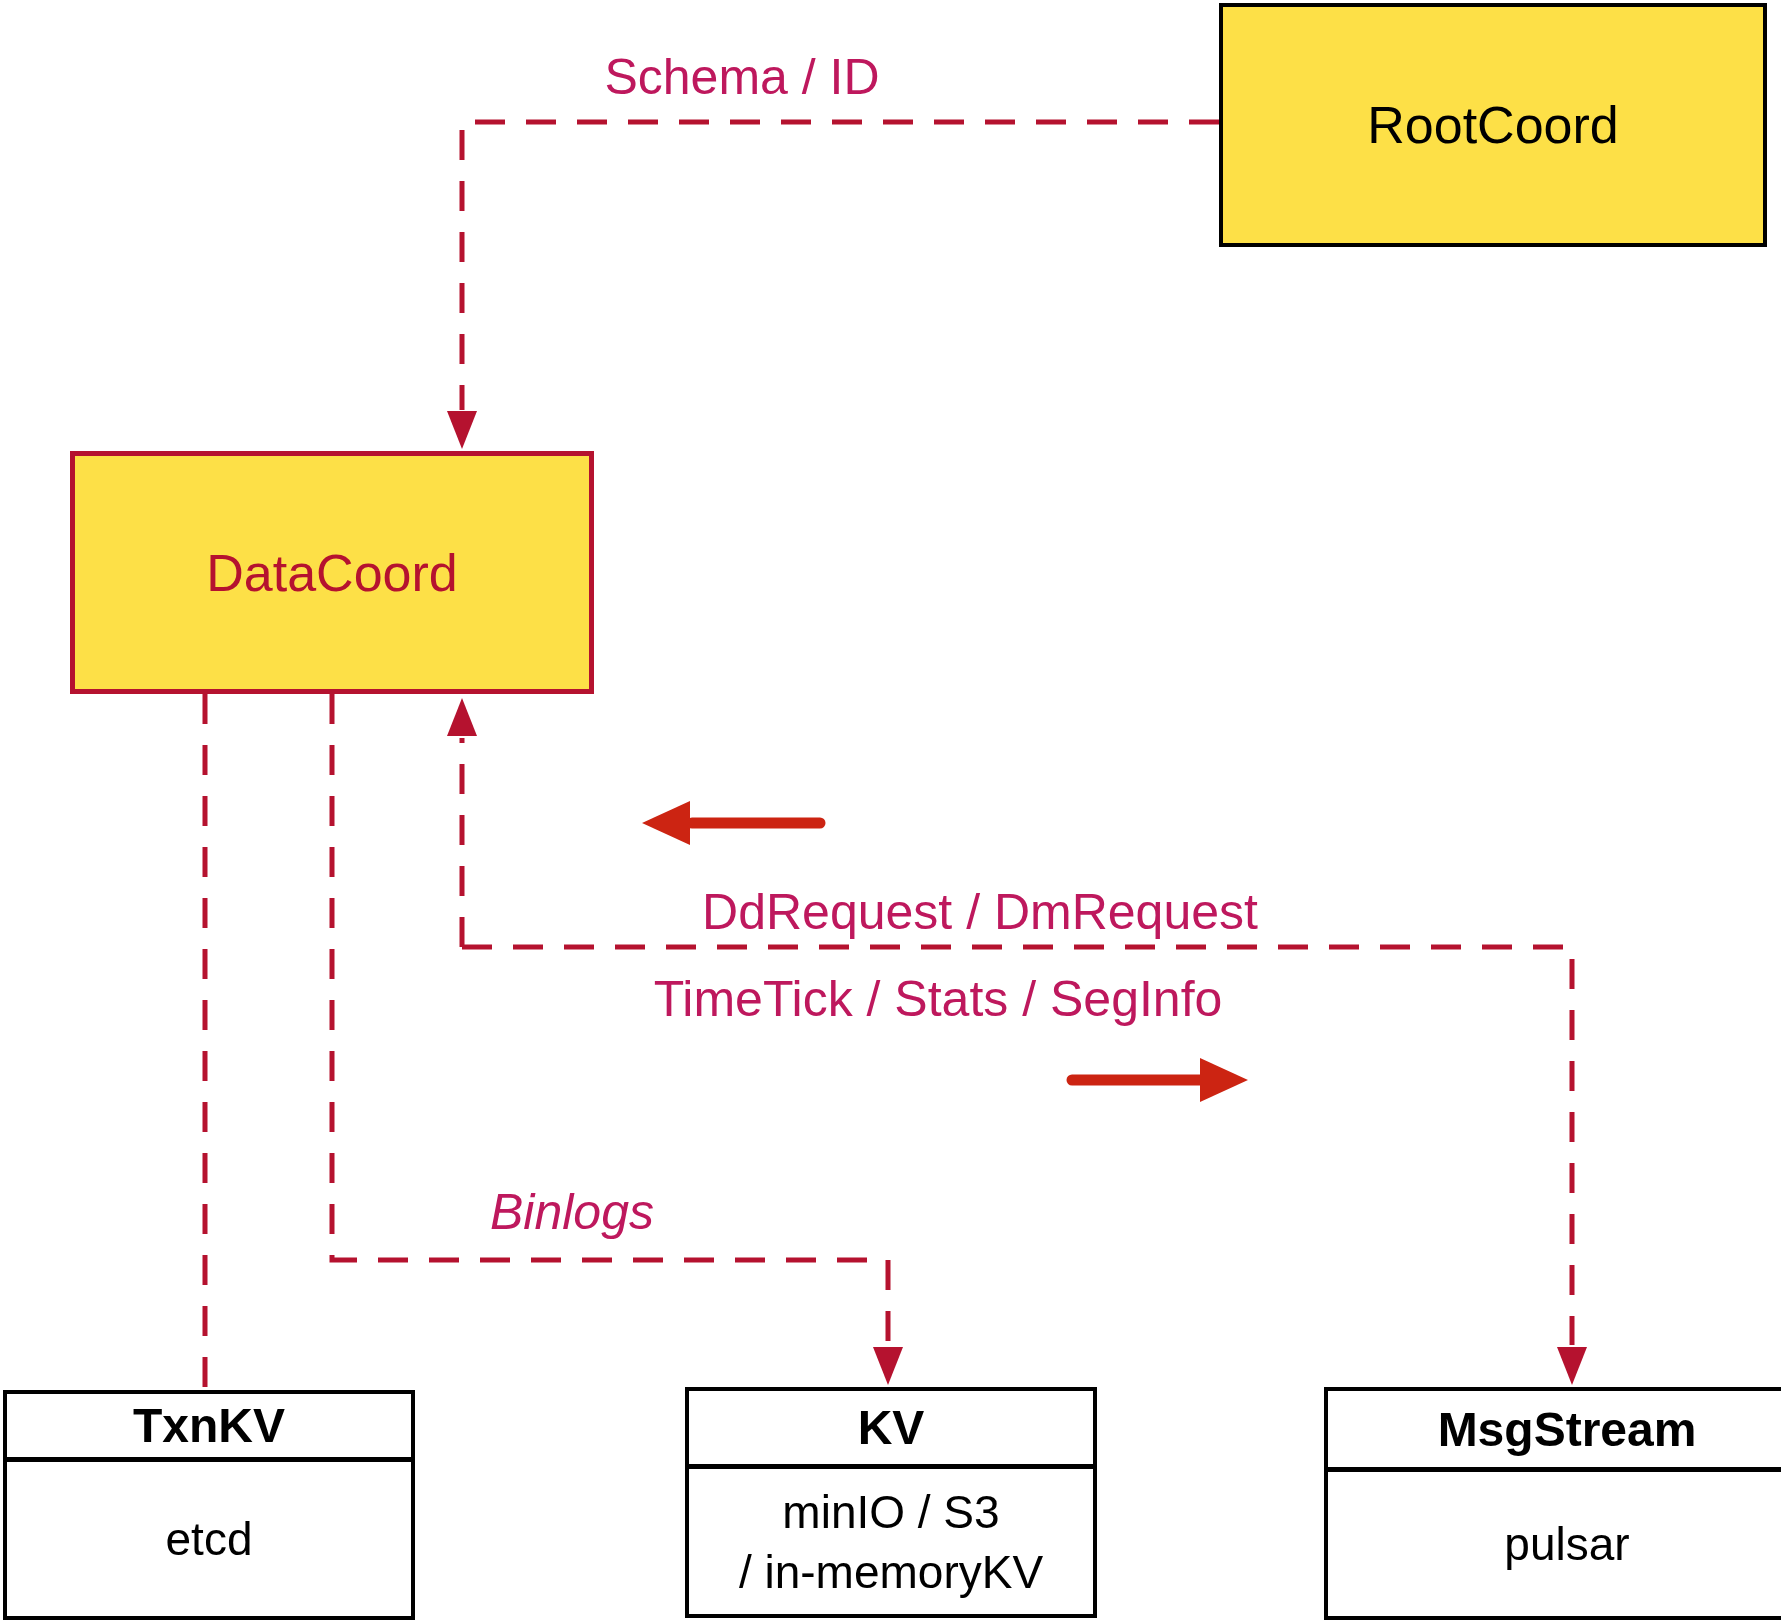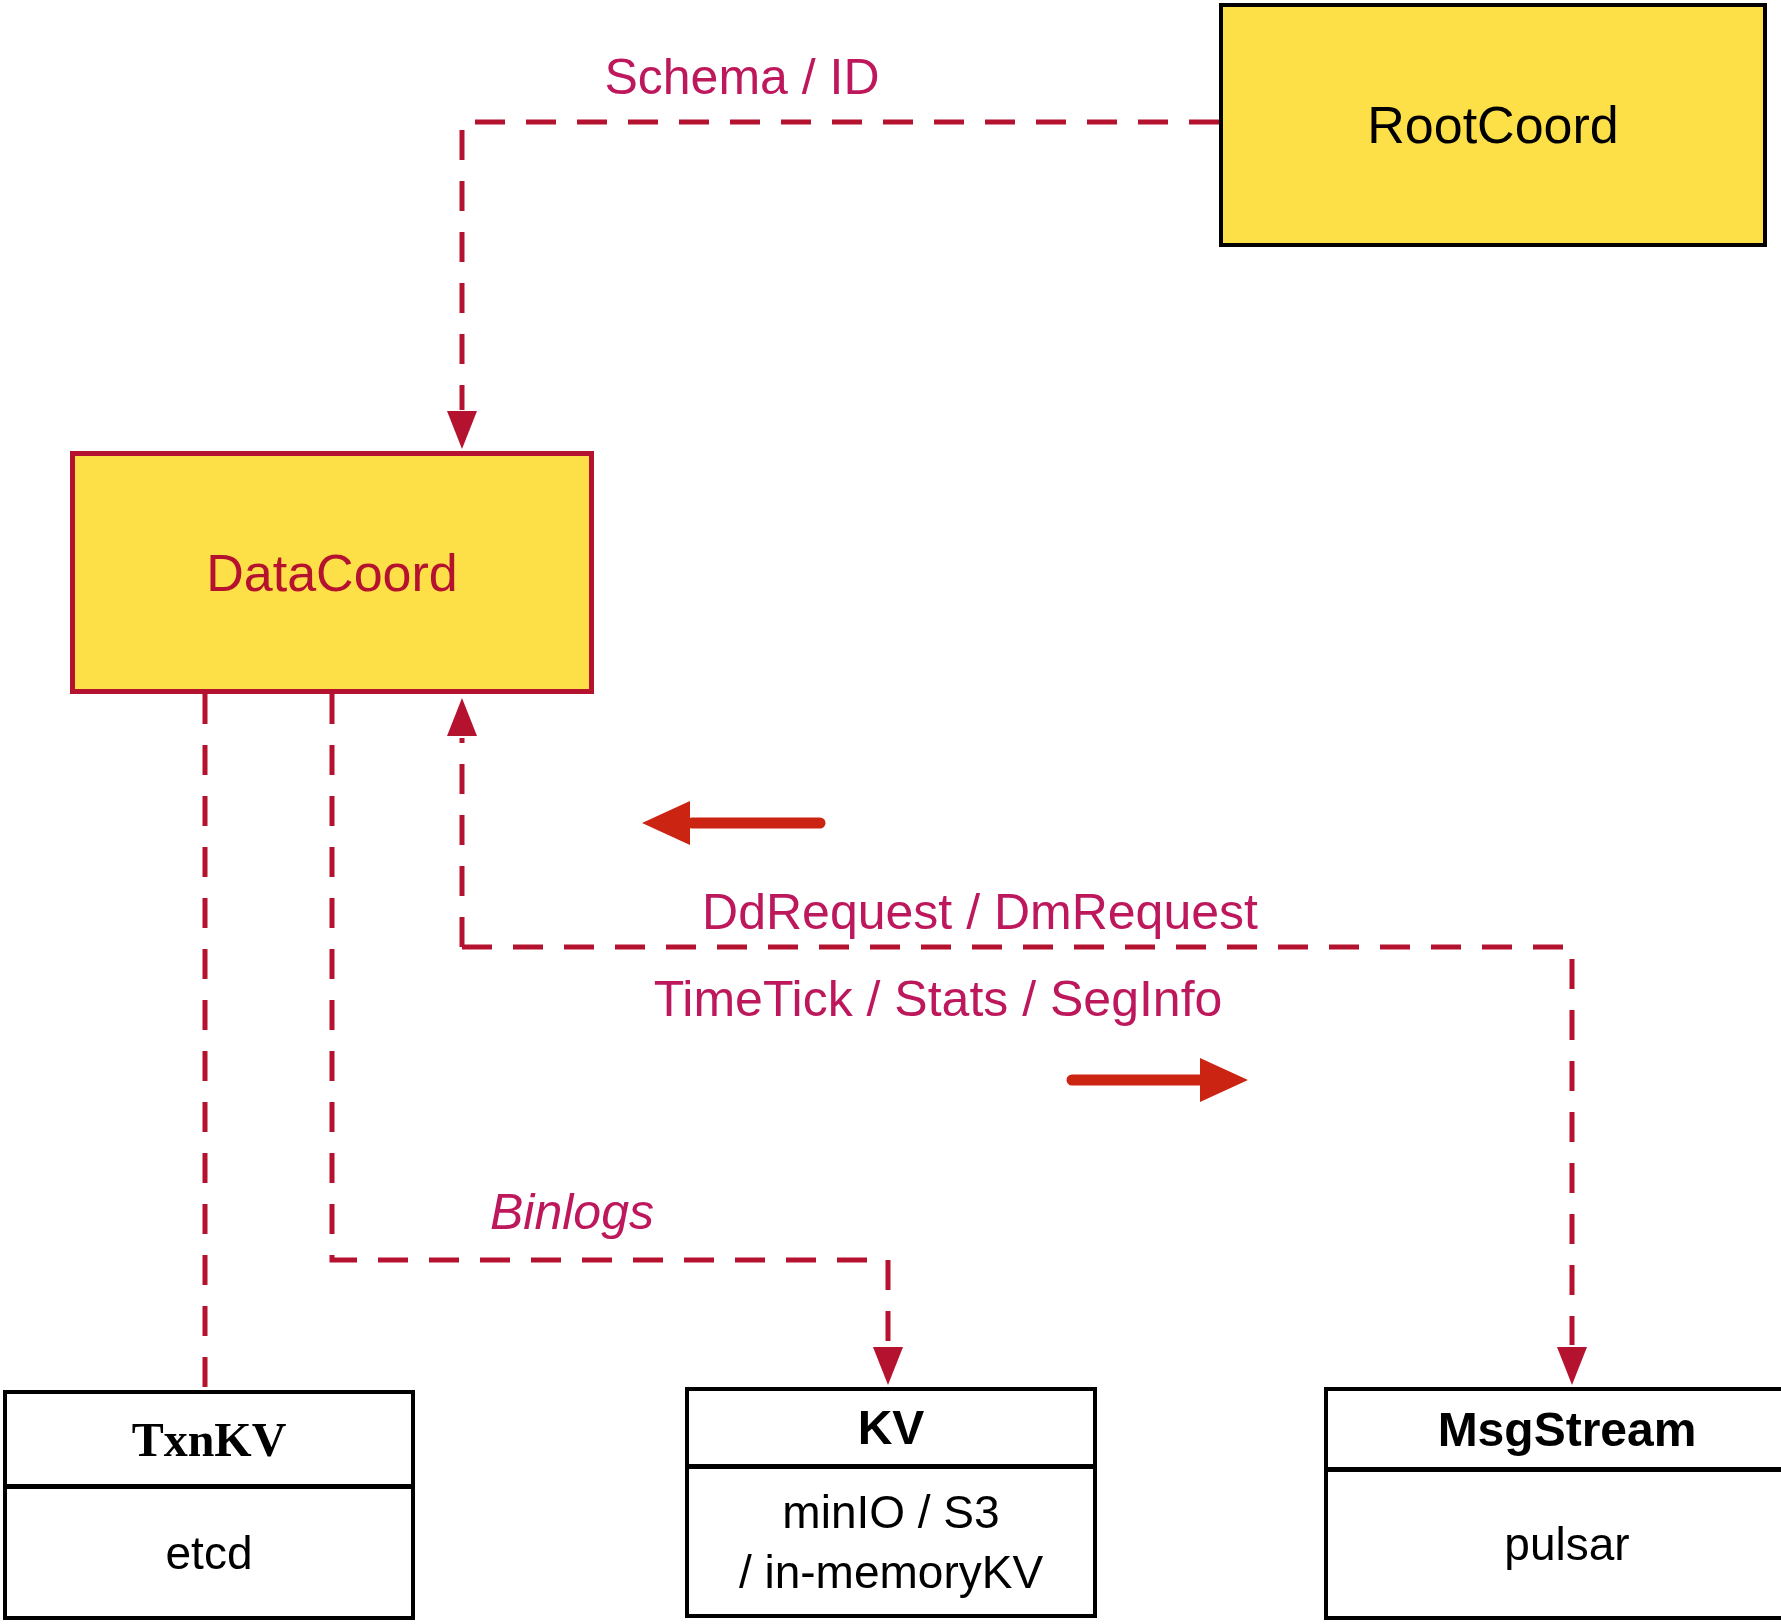--- a/index.html
+++ b/index.html
@@ -86,21 +86,21 @@
 
 <div class="node plain" style="left:1219px;top:3px;width:548px;height:244px;">
   <span>RootCoord</span>
 </div>
 
 <div class="node accent" style="left:70px;top:451px;width:524px;height:243px;">
   <span>DataCoord</span>
 </div>
 
 <div class="table-node" style="left:3px;top:1390px;width:412px;height:230px;">
-  <div class="hdr" style="height:95px;font-family:Liberation Serif, serif;">TxnKV</div>
+  <div class="hdr" style="height:68px;">TxnKV</div>
   <div class="body">
     <span>etcd</span>
   </div>
 </div>
 
 <div class="table-node" style="left:685px;top:1387px;width:412px;height:231px;">
   <div class="hdr" style="height:78px;">KV</div>
   <div class="body">
     <span>minIO / S3</span>
     <span>/ in-memoryKV</span>

